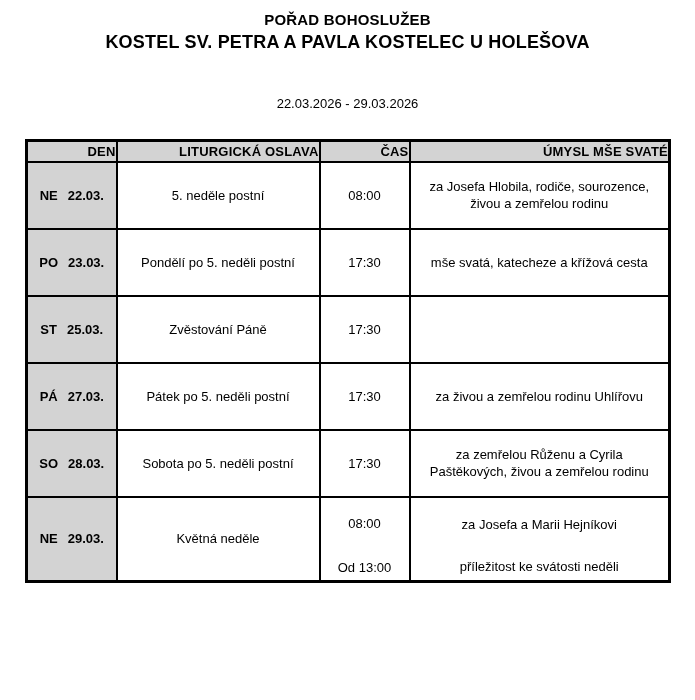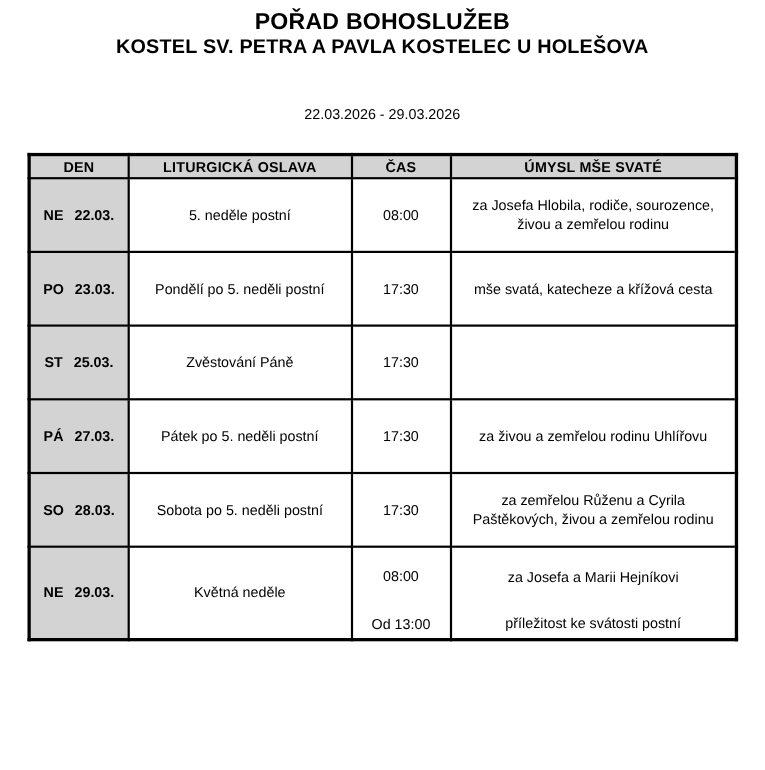--- a/index.html
+++ b/index.html
@@ -5,40 +5,40 @@
   * { margin: 0; padding: 0; box-sizing: border-box; }
   html, body { background: #ffffff; }
   body {
     width: 695px;
     height: 700px;
     font-family: "Liberation Sans", sans-serif;
     color: #000000;
     overflow: hidden;
   }
   .doc-header { text-align: center; padding-top: 9px; }
-  .title    { font-size: 21px; font-weight: bold; line-height: 22px; letter-spacing: .2px; }
+  .title    { font-size: 15px; font-weight: bold; line-height: 22px; letter-spacing: .2px; }
   .subtitle { font-size: 18px; font-weight: bold; line-height: 22px; letter-spacing: .2px; }
   .daterange { font-size: 13px; line-height: 22px; margin-top: 40px; }
 
   table.schedule {
     border-collapse: collapse;
     table-layout: fixed;
     width: 643px;
     margin: 24px 0 0 25px;
     border: 3px solid #000000;
   }
   .schedule th, .schedule td {
     border: 2px solid #000000;
     font-size: 13px;
     text-align: center;
     vertical-align: middle;
     overflow: hidden;
   }
   .schedule thead tr { height: 21px; }
-  .schedule th { background: #d3d3d3; font-weight: bold; letter-spacing: .2px; }
+  .schedule th { background: #d3d3d3; font-weight: bold; letter-spacing: .2px; text-align: right; }
   .schedule tbody tr { height: 67px; }
   .schedule tbody tr.tall { height: 85px; }
   td.day { background: #d3d3d3; font-weight: bold; margin-top: 12px; }
   td.day .abbr { margin-right: 10px; }
   td.celebration { padding: 16px 4px; line-height: 17px; }
   td.intention { padding: 0 14px; line-height: 17px; }
   .stack {
     display: flex;
     flex-direction: column;
     justify-content: space-between;
@@ -122,20 +122,20 @@
         <td class="celebration">Květná neděle</td>
         <td class="time">
           <div class="stack">
             <span>08:00</span>
             <span>Od 13:00</span>
           </div>
         </td>
         <td class="intention">
           <div class="stack">
             <span>za Josefa a Marii Hejníkovi</span>
-            <span>příležitost ke svátosti postní</span>
+            <span>příležitost ke svátosti neděli</span>
           </div>
         </td>
       </tr>
     </tbody>
   </table>
 
 </div>
 
 </body></html>

